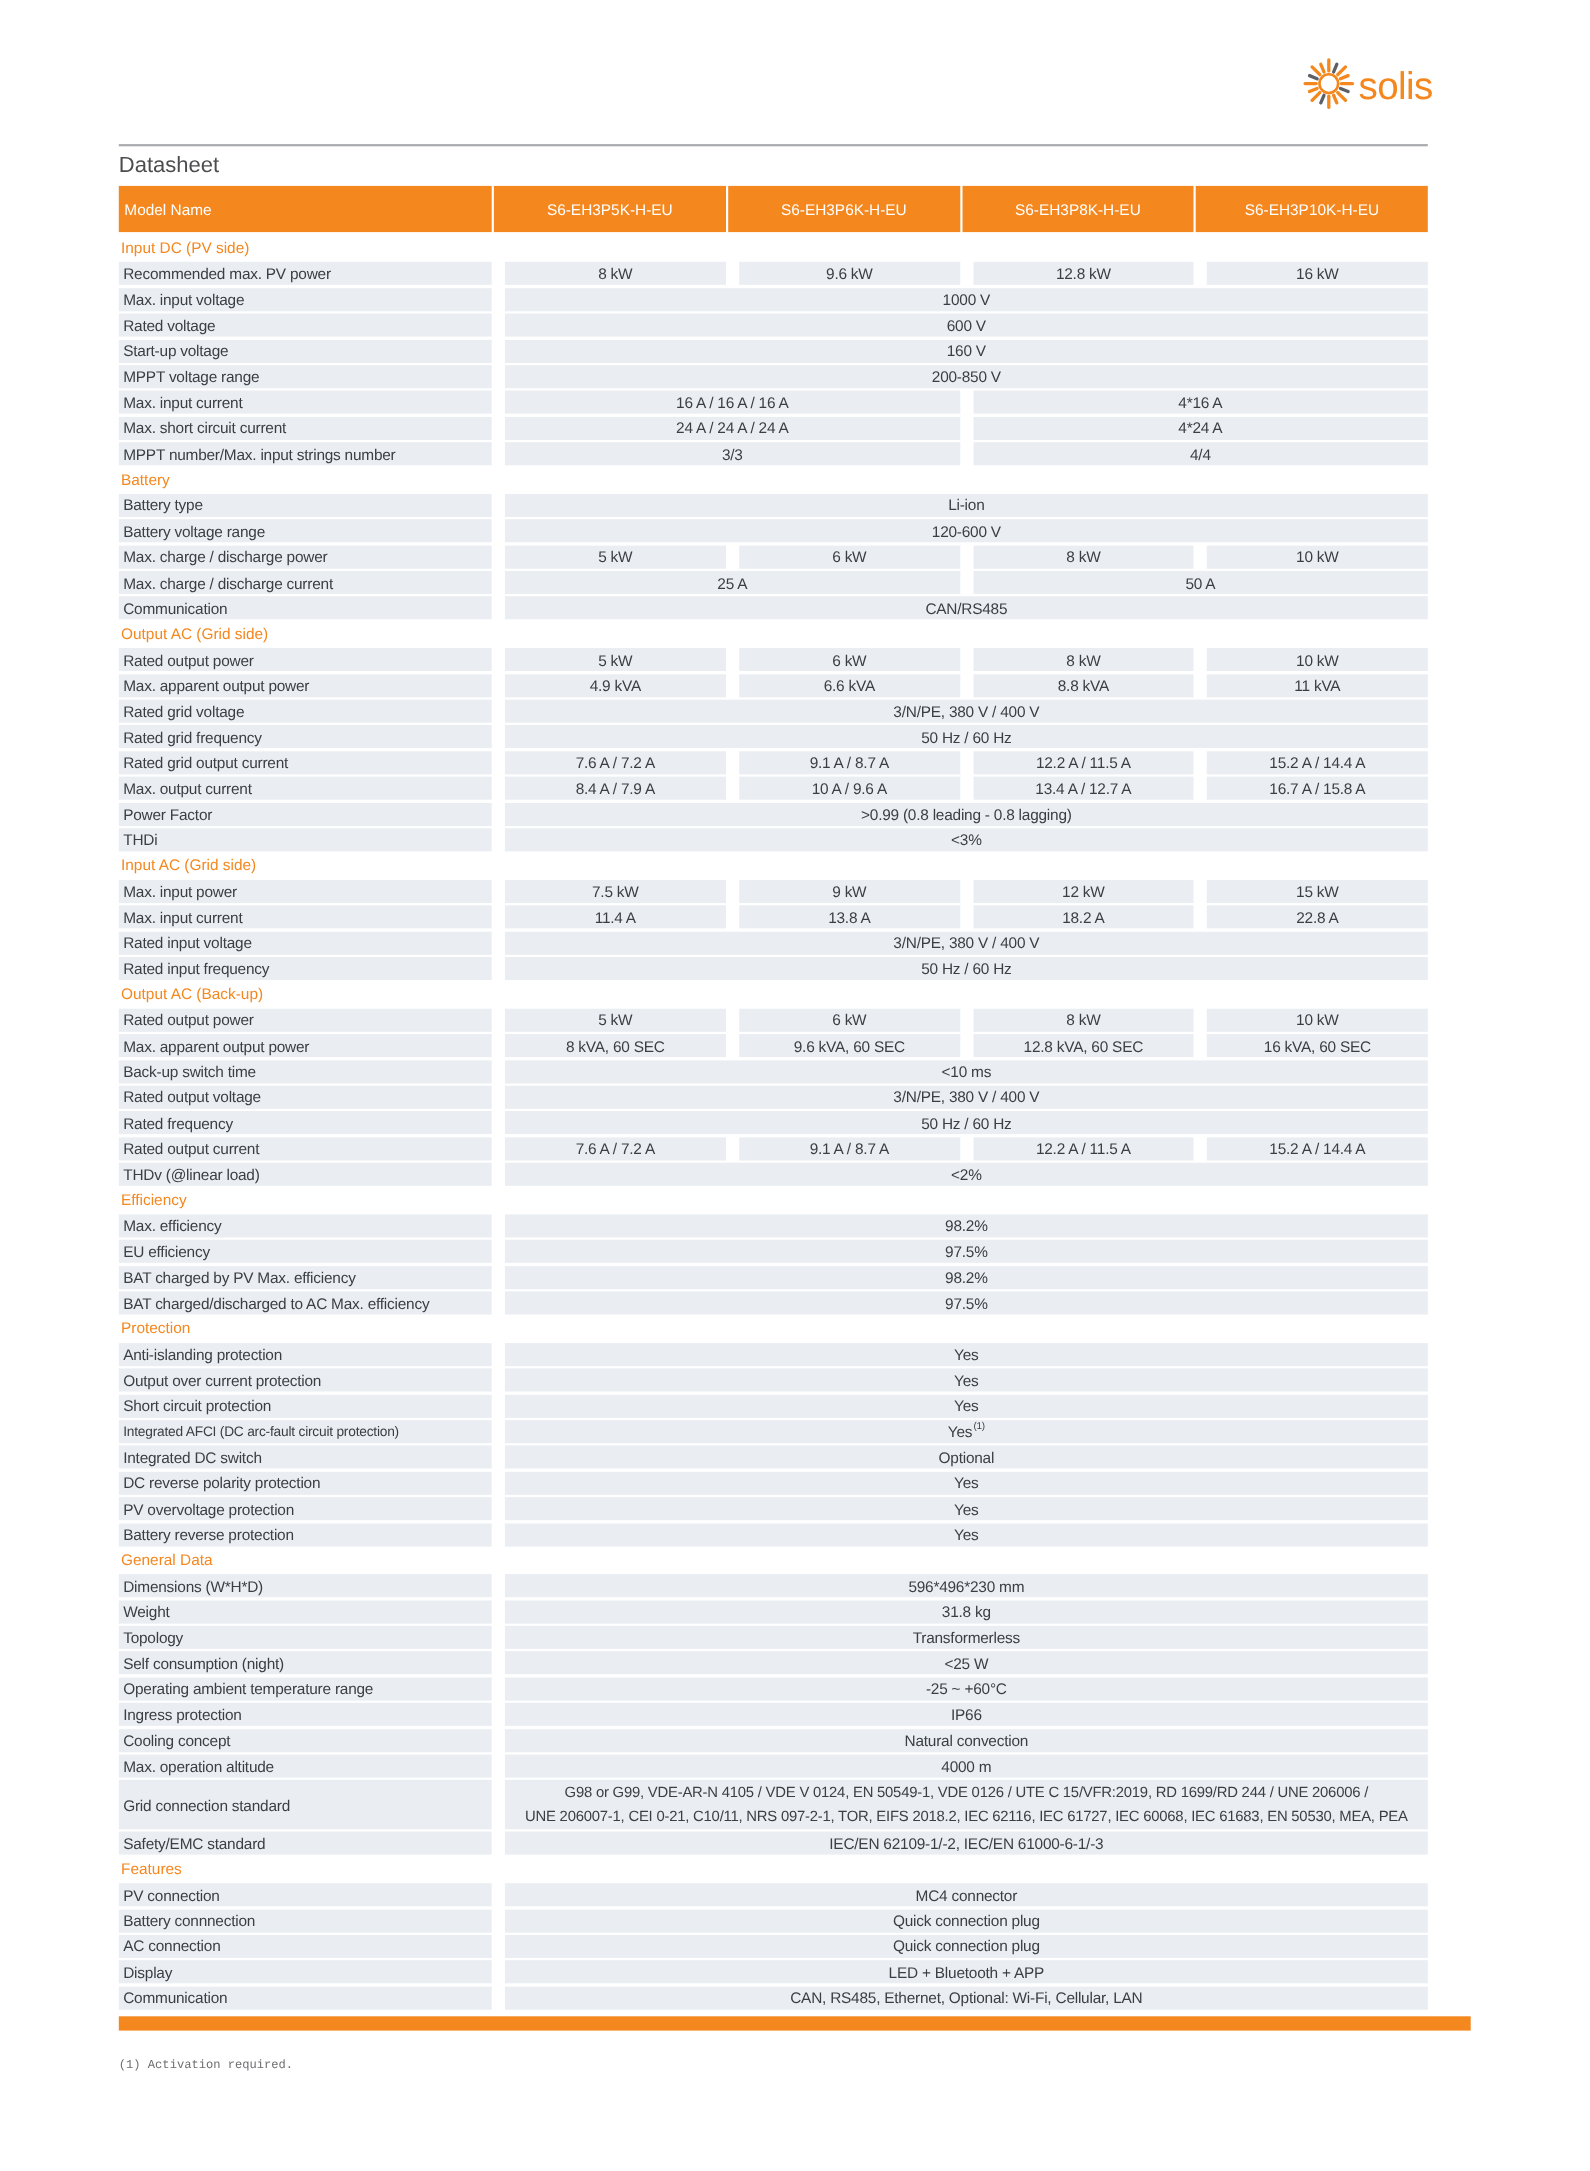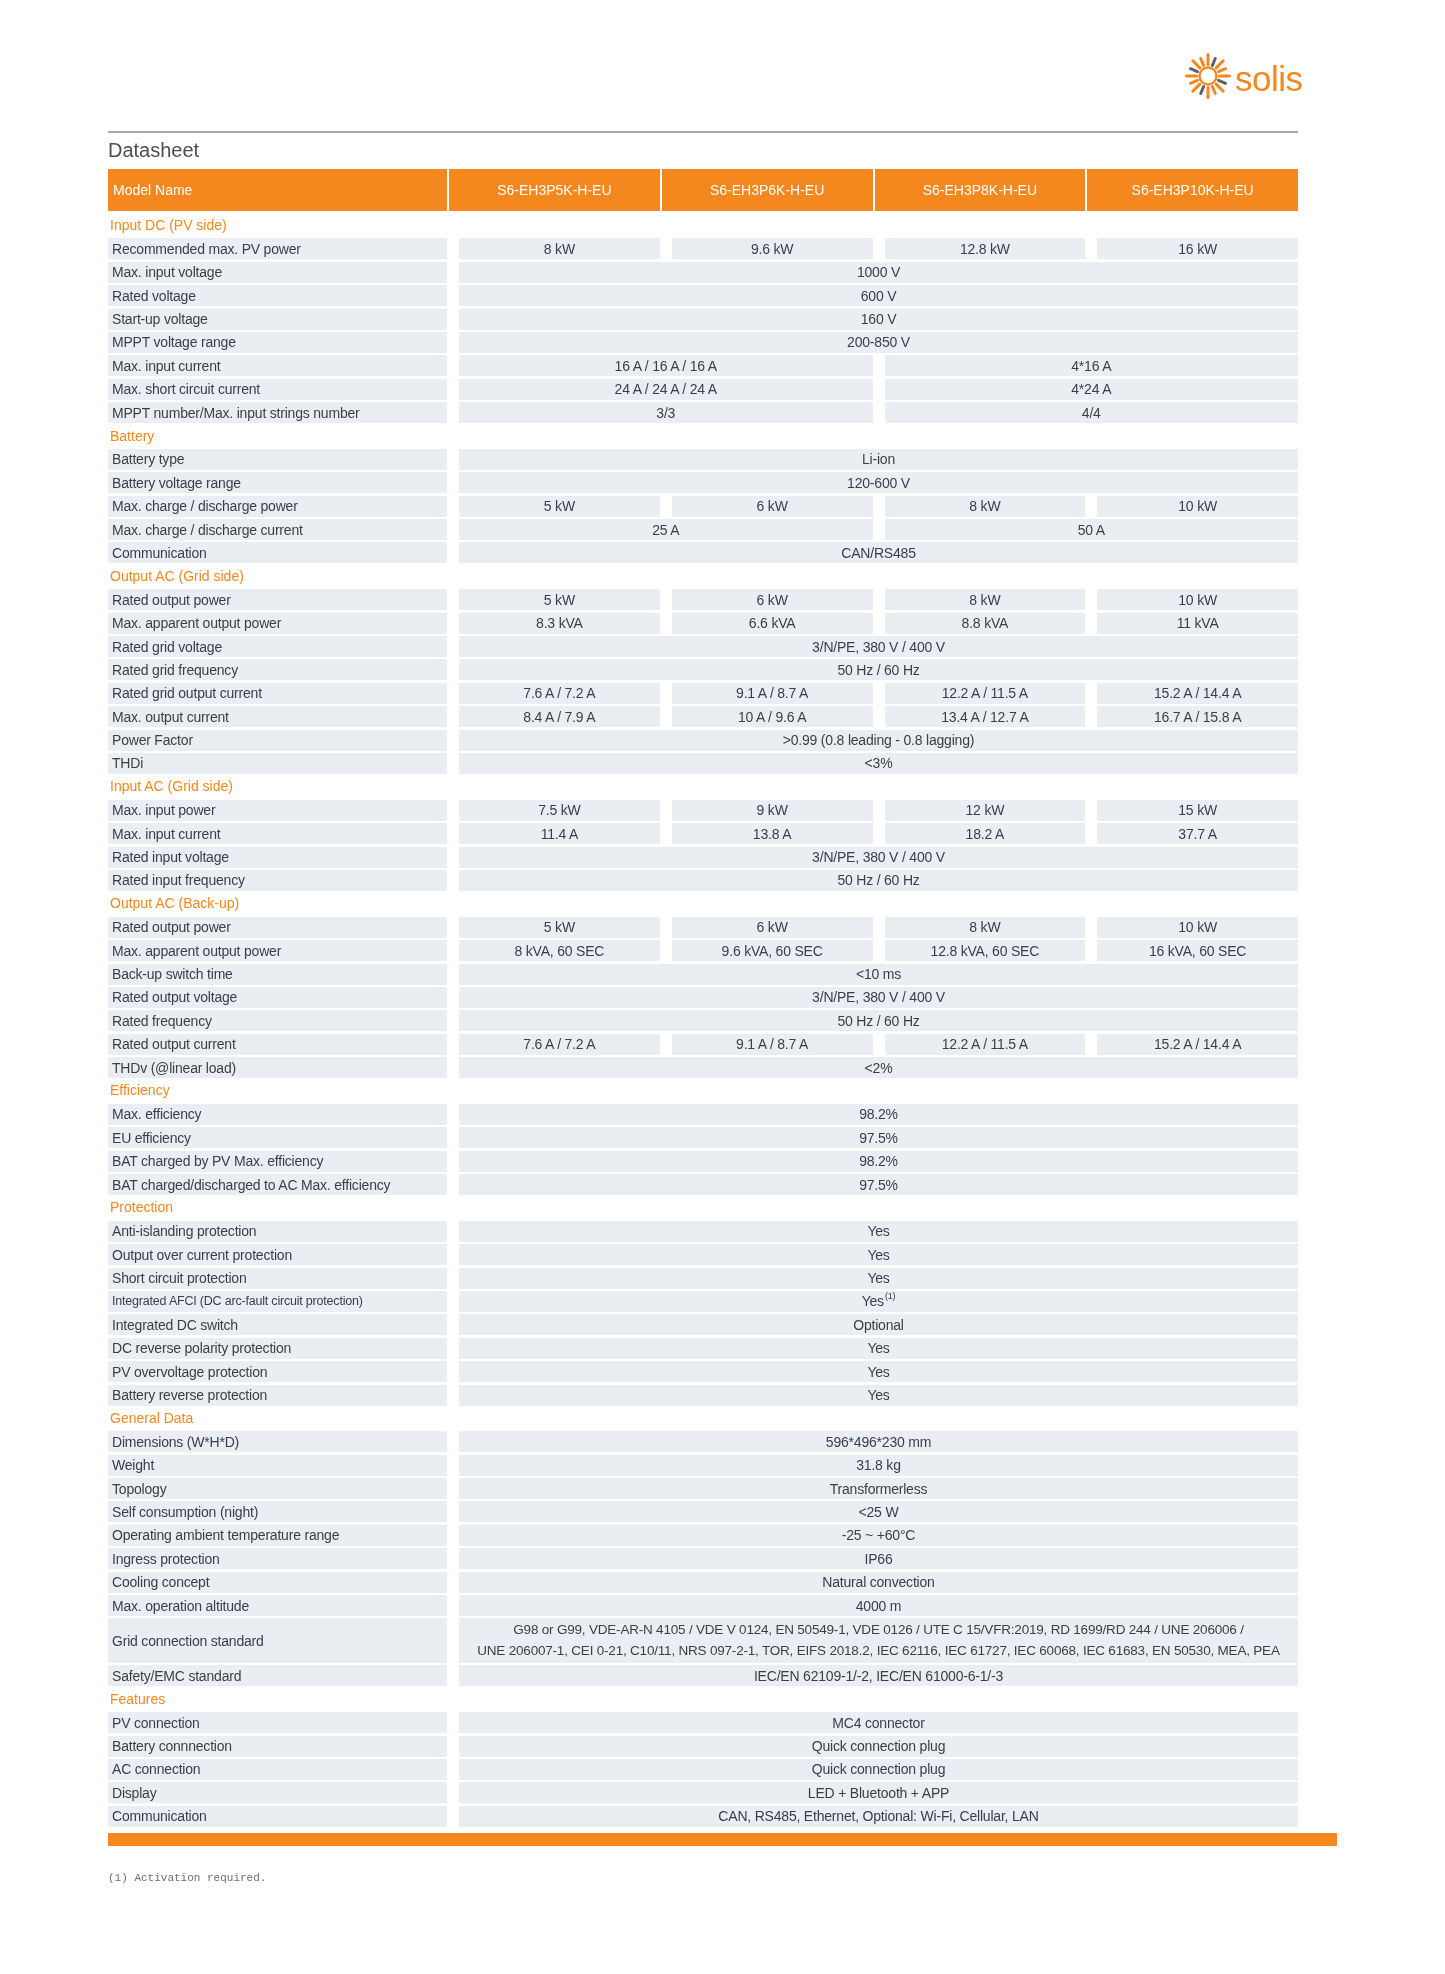--- a/index.html
+++ b/index.html
@@ -143,21 +143,21 @@
         <div class="section-title">Output AC (Grid side)</div>
         <div class="row">
           <div class="cell label">Rated output power</div>
           <div class="cell value">5 kW</div>
           <div class="cell value">6 kW</div>
           <div class="cell value">8 kW</div>
           <div class="cell value">10 kW</div>
         </div>
         <div class="row">
           <div class="cell label">Max. apparent output power</div>
-          <div class="cell value">8.3 kVA</div>
+          <div class="cell value">4.9 kVA</div>
           <div class="cell value">6.6 kVA</div>
           <div class="cell value">8.8 kVA</div>
           <div class="cell value">11 kVA</div>
         </div>
         <div class="row">
           <div class="cell label">Rated grid voltage</div>
           <div class="cell value">3/N/PE, 380 V / 400 V</div>
         </div>
         <div class="row">
           <div class="cell label">Rated grid frequency</div>
@@ -191,21 +191,21 @@
           <div class="cell value">7.5 kW</div>
           <div class="cell value">9 kW</div>
           <div class="cell value">12 kW</div>
           <div class="cell value">15 kW</div>
         </div>
         <div class="row">
           <div class="cell label">Max. input current</div>
           <div class="cell value">11.4 A</div>
           <div class="cell value">13.8 A</div>
           <div class="cell value">18.2 A</div>
-          <div class="cell value">37.7 A</div>
+          <div class="cell value">22.8 A</div>
         </div>
         <div class="row">
           <div class="cell label">Rated input voltage</div>
           <div class="cell value">3/N/PE, 380 V / 400 V</div>
         </div>
         <div class="row">
           <div class="cell label">Rated input frequency</div>
           <div class="cell value">50 Hz / 60 Hz</div>
         </div>
         <div class="section-title">Output AC (Back-up)</div>

